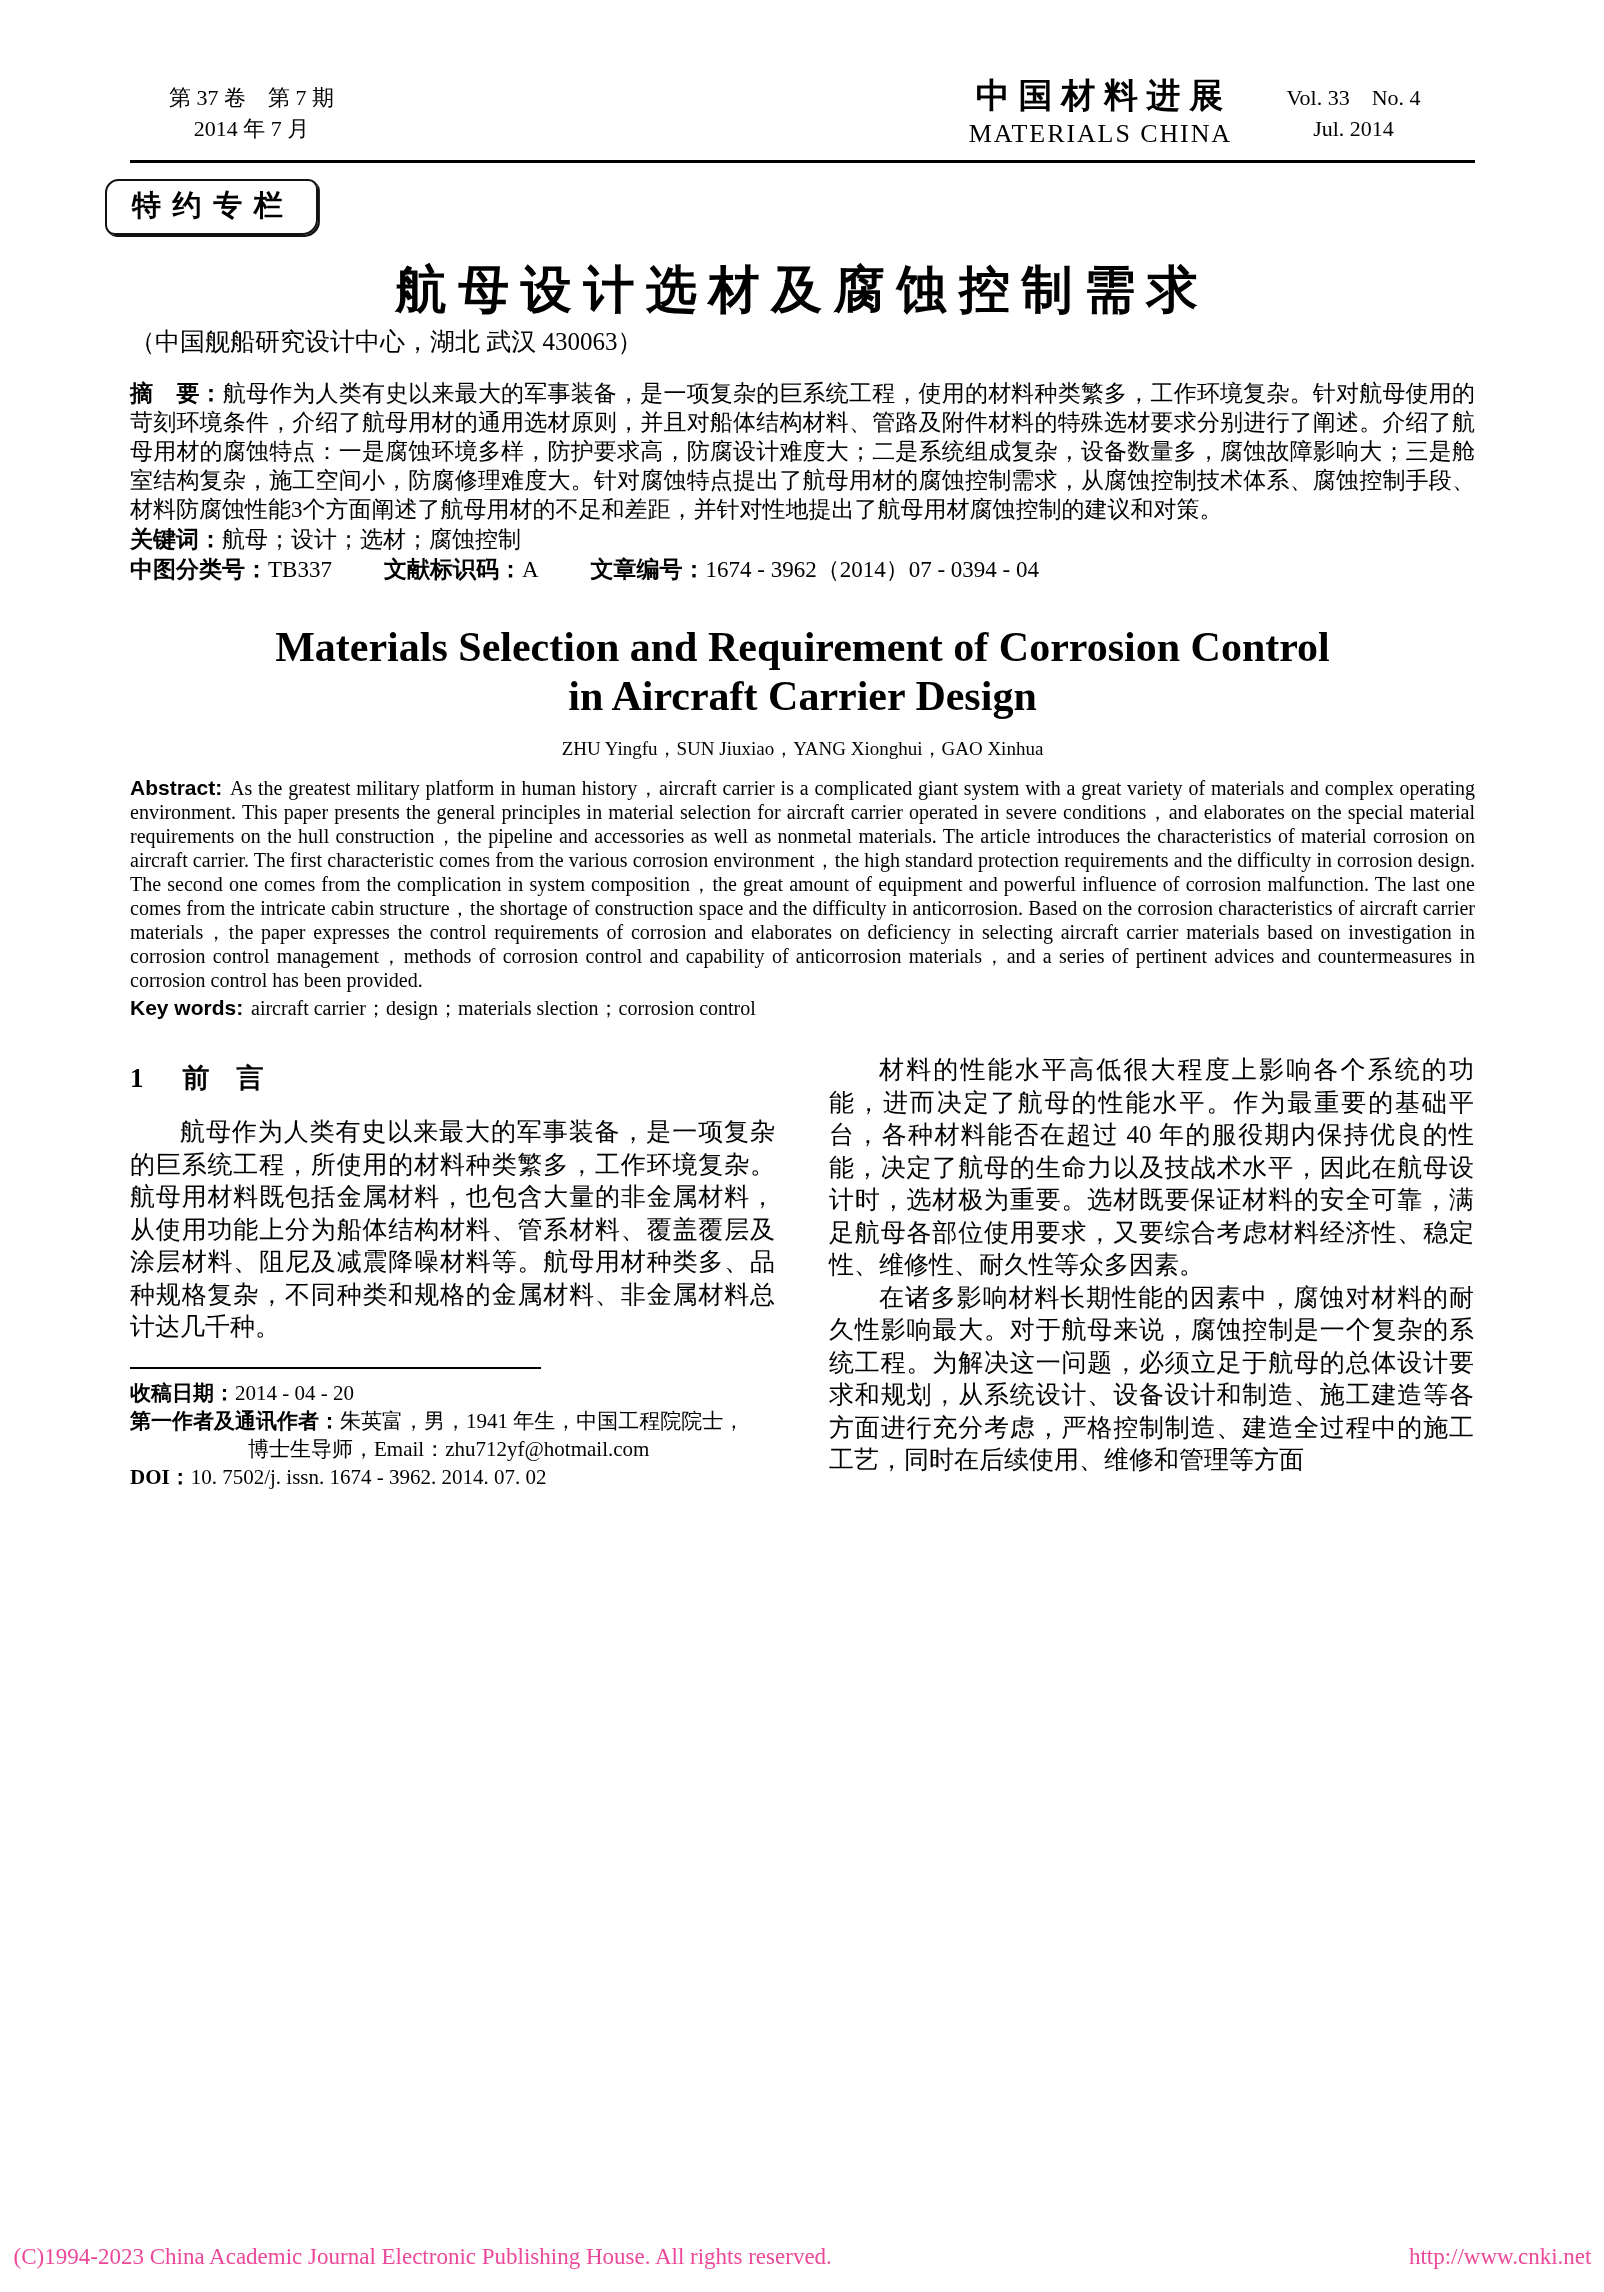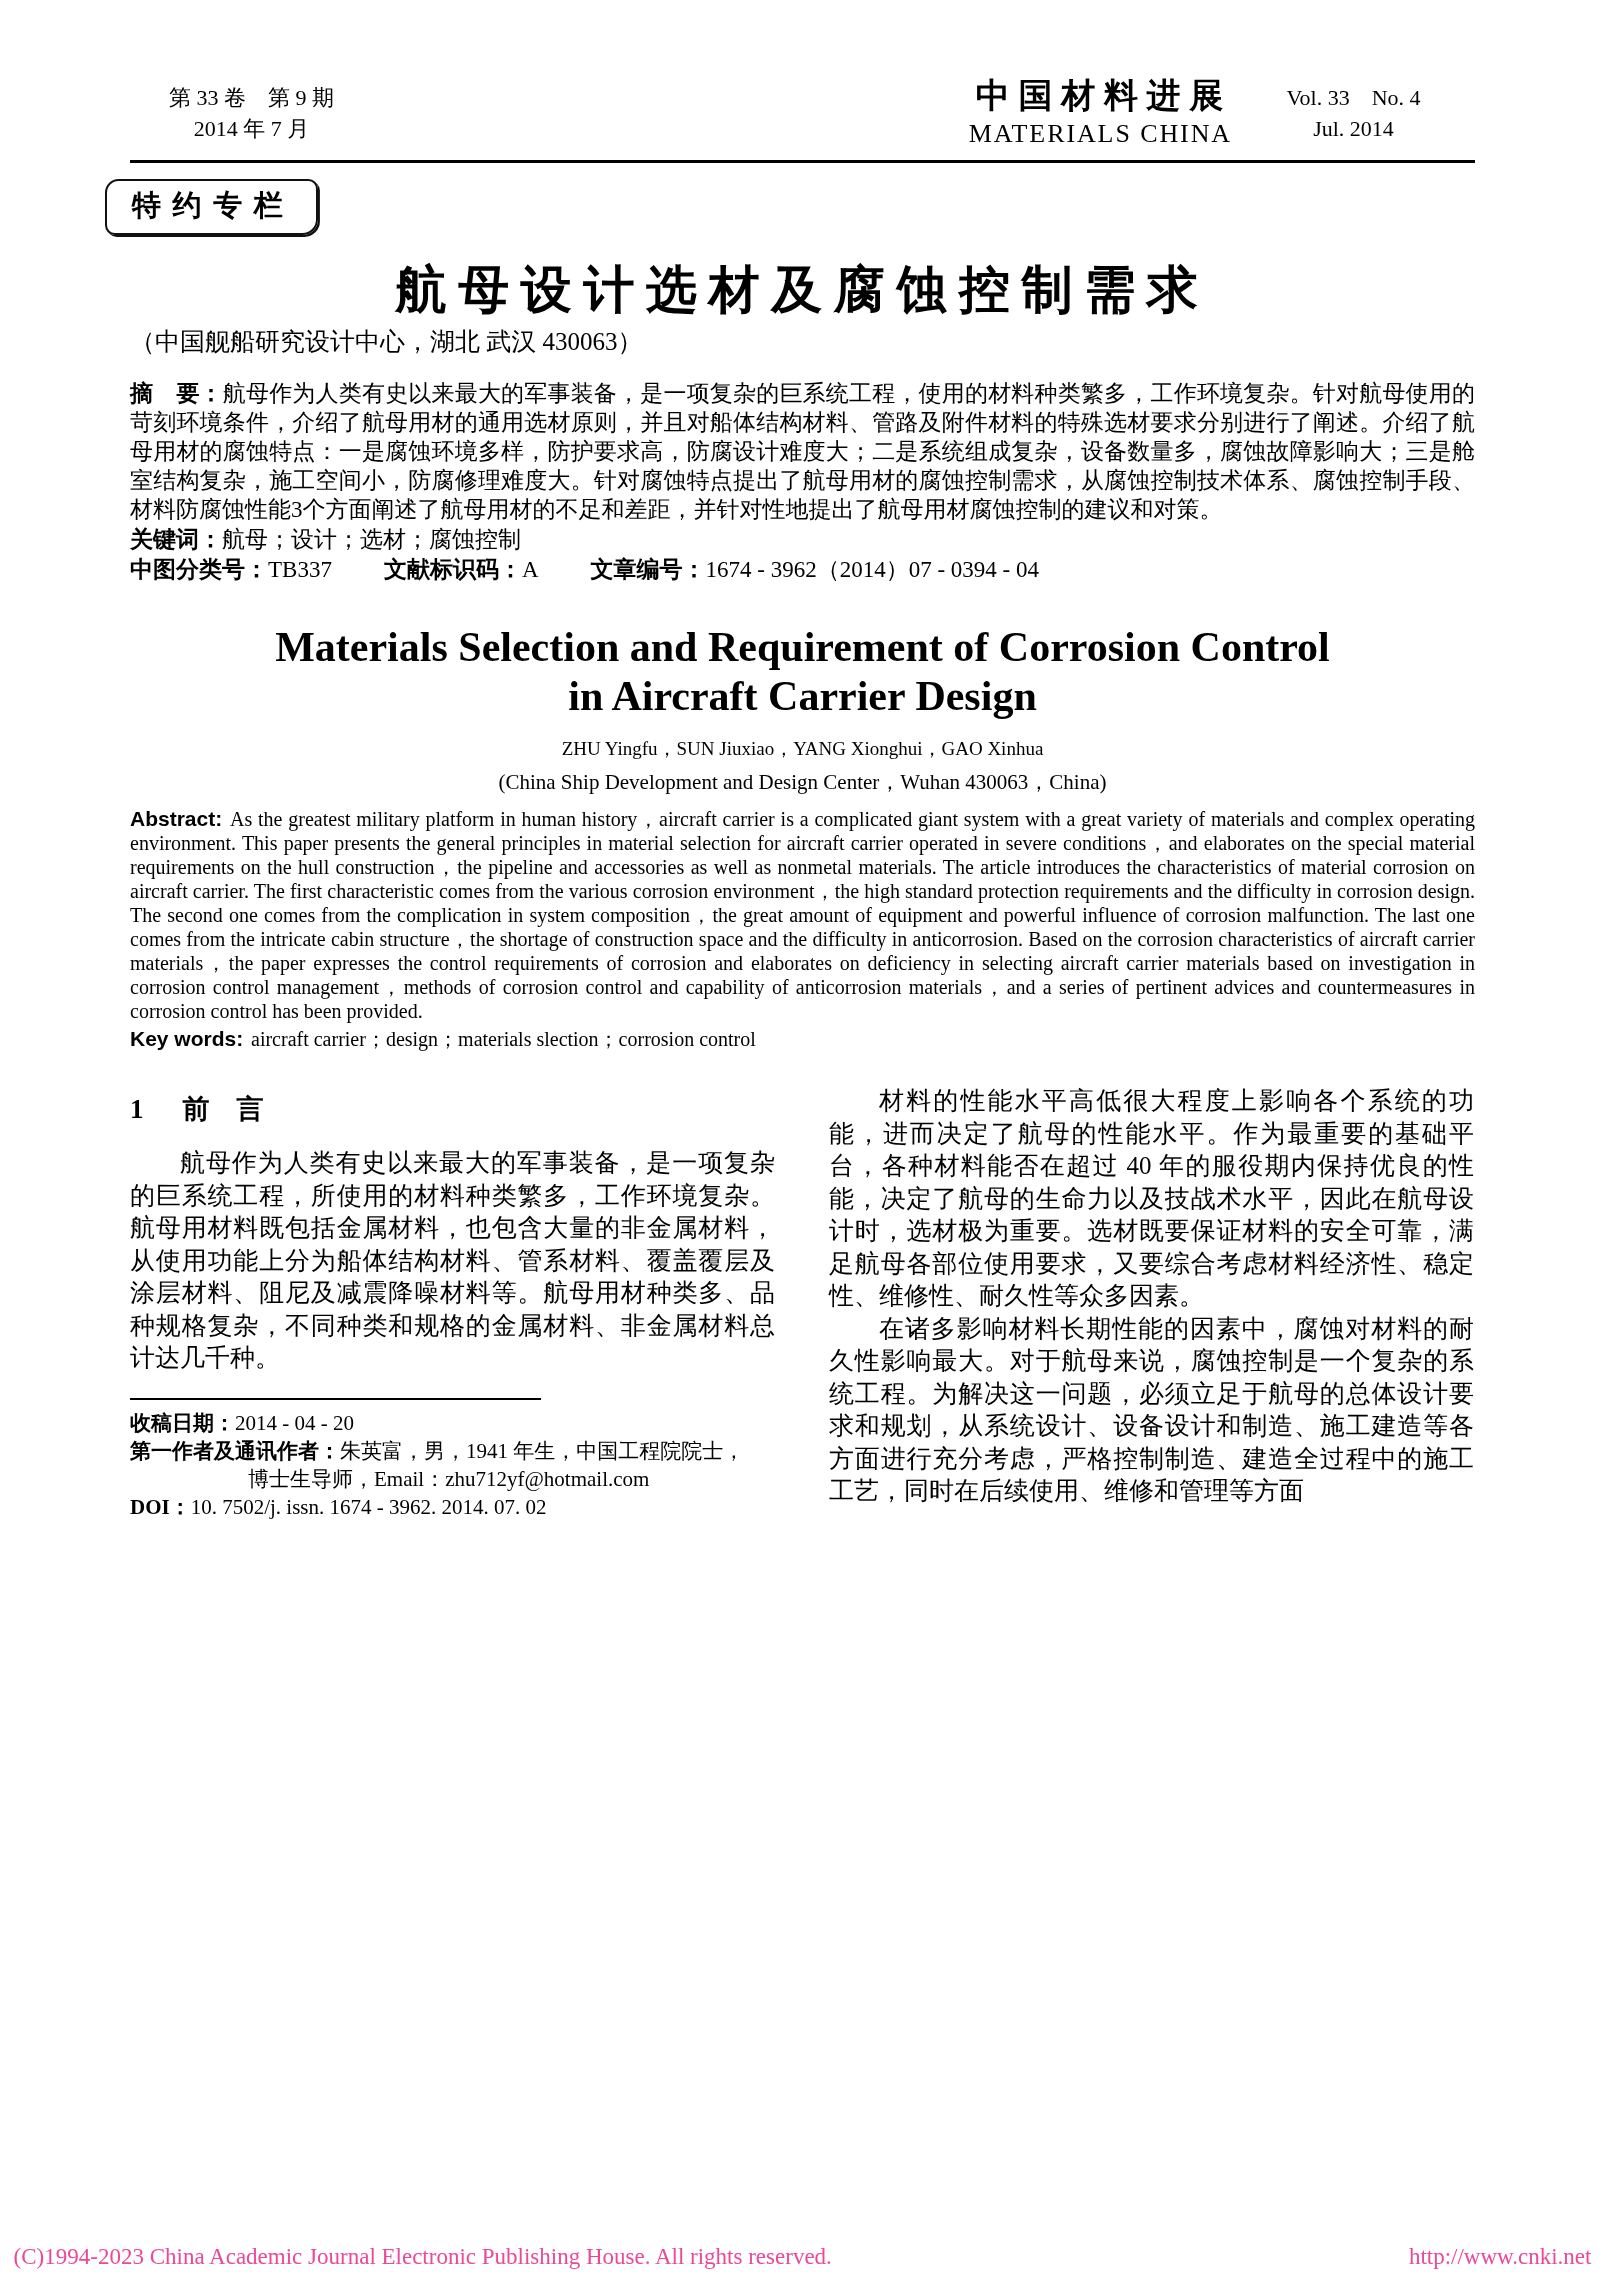--- a/index.html
+++ b/index.html
@@ -81,21 +81,21 @@
   }
 </style>
 </head>
 <body>
 
 <div class="page">
 
   
   <div class="journal-header">
     <div class="hdr-side">
-      <div>第 33 卷　第 9 期</div>
+      <div>第 37 卷　第 7 期</div>
       <div>2014 年 7 月</div>
     </div>
     <div class="hdr-center">
       <div class="journal-cn">中国材料进展</div>
       <div class="journal-en">MATERIALS CHINA</div>
     </div>
     <div class="hdr-side">
       <div>Vol. 33　No. 4</div>
       <div>Jul. 2014</div>
     </div>
@@ -121,21 +121,20 @@
   <div class="meta-line">
     <span class="b">中图分类号：</span><span>TB337</span><span class="meta-gap"></span><span class="b">文献标识码：</span><span>A</span><span class="meta-gap"></span><span class="b">文章编号：</span><span>1674 - 3962（2014）07 - 0394 - 04</span>
   </div>
 
   
   <h2 class="title-en">
     <span>Materials Selection and Requirement of Corrosion Control</span><br>
     <span>in Aircraft Carrier Design</span>
   </h2>
   <div class="authors-en">ZHU Yingfu，SUN Jiuxiao，YANG Xionghui，GAO Xinhua</div>
-  <div class="affil-en">(China Ship Development and Design Center，Wuhan 430063，China)</div>
 
   
   <div class="abstract-en">
     <span class="en-label">Abstract:</span><span>As the greatest military platform in human history，aircraft carrier is a complicated giant system with a great variety of materials and complex operating environment. This paper presents the general principles in material selection for aircraft carrier operated in severe conditions，and elaborates on the special material requirements on the hull construction，the pipeline and accessories as well as nonmetal materials. The article introduces the characteristics of material corrosion on aircraft carrier. The first characteristic comes from the various corrosion environment，the high standard protection requirements and the difficulty in corrosion design. The second one comes from the complication in system composition，the great amount of equipment and powerful influence of corrosion malfunction. The last one comes from the intricate cabin structure，the shortage of construction space and the difficulty in anticorrosion. Based on the corrosion characteristics of aircraft carrier materials，the paper expresses the control requirements of corrosion and elaborates on deficiency in selecting aircraft carrier materials based on investigation in corrosion control management，methods of corrosion control and capability of anticorrosion materials，and a series of pertinent advices and countermeasures in corrosion control has been provided.</span>
   </div>
   <div class="keywords-en">
     <span class="en-label">Key words:</span><span>aircraft carrier；design；materials slection；corrosion control</span>
   </div>
 
   

